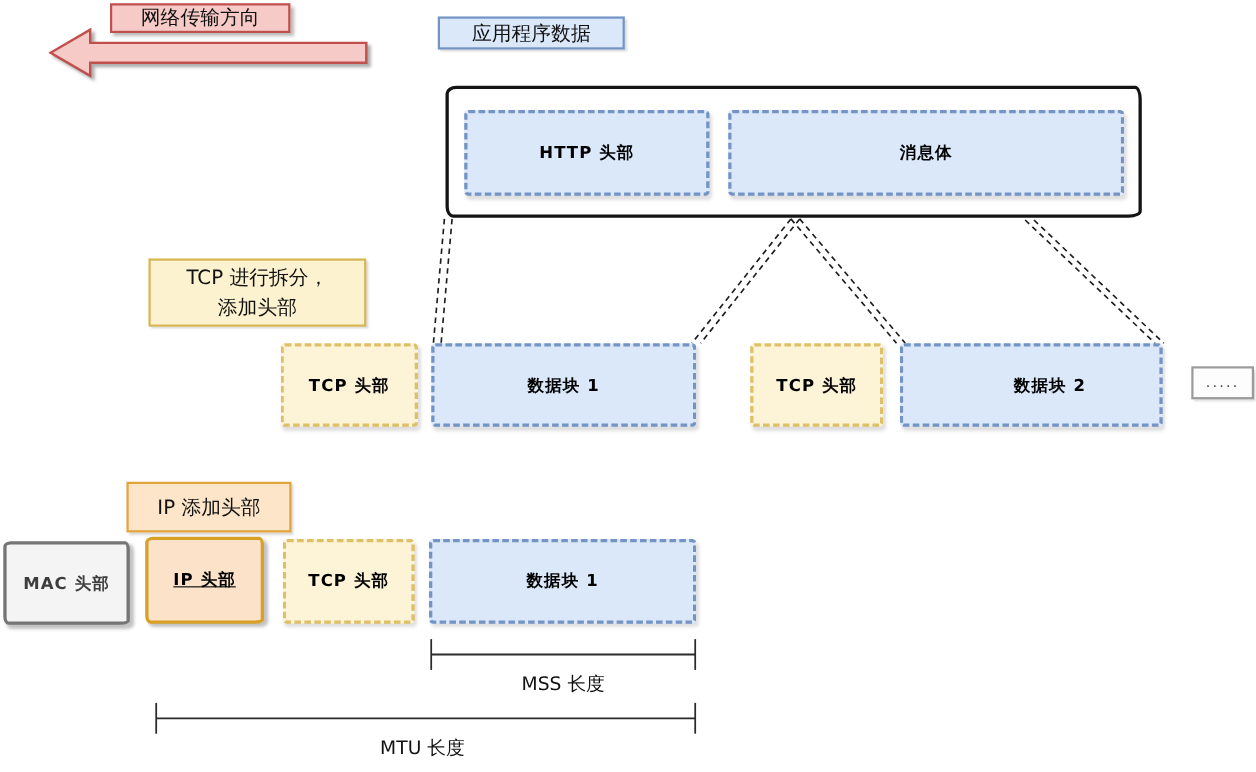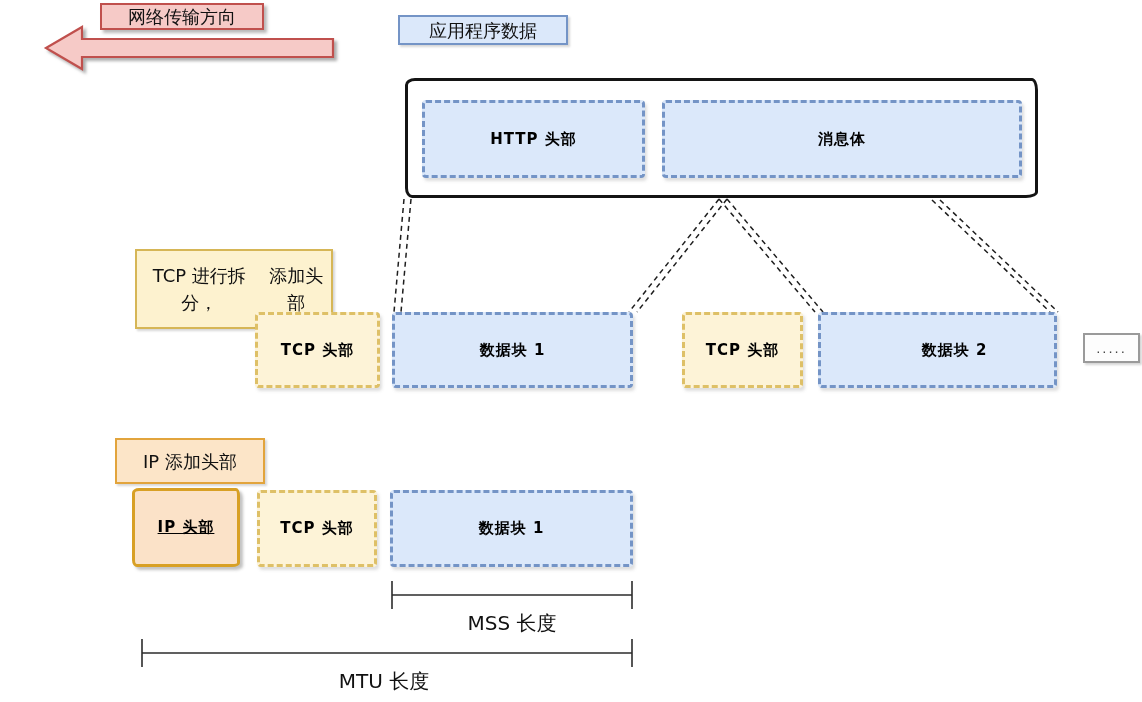--- a/index.html
+++ b/index.html
@@ -23,21 +23,21 @@
     border-radius:10px 6px 12px 7px/7px 12px 6px 10px;
   }
   
   .blue-cell{background:var(--blue_fill);border:3px dashed var(--blue_border);border-radius:4px;box-shadow:2px 3px 3px rgba(150,150,150,.30);}
   .yellow-cell{background:var(--yellow_fill);border:3px dashed var(--yellow_border);border-radius:4px;box-shadow:2px 3px 3px rgba(150,150,150,.30);}
   
   .gray-cell{background:var(--gray_fill);border:3px solid var(--gray_border);border-radius:7px 4px 8px 5px/5px 8px 4px 7px;box-shadow:3px 3px 3px rgba(120,120,120,.45);}
   .orange-cell{background:var(--orange_fill);border:3px solid var(--orange_border);border-radius:7px 4px 8px 5px/5px 8px 4px 7px;box-shadow:3px 3px 3px rgba(120,120,120,.45);text-decoration:underline;}
   .ellipsis-cell{background:#fdfdfd;border:2px solid #9a9a9a;box-shadow:2px 2px 2px rgba(150,150,150,.4);
     font-size:13px;color:#444;letter-spacing:2px;}
-  .meas-label{position:absolute;font-size:20px;color:#111;text-align:center;}
+  .meas-label{position:absolute;font-size:17px;color:#111;text-align:center;}
   .mac-text{color:#3d3d3d;}
   .conn{stroke:#1e1e1e;stroke-width:1.5;stroke-dasharray:5 4;fill:none;}
   .meas{stroke:#2b2b2b;stroke-width:1.6;fill:none;}
   .arrow-shape{fill:var(--pink_fill);stroke:var(--pink_border);stroke-width:2.2;filter:drop-shadow(3px 3px 1.5px rgba(110,110,110,.55));}
 </style>
 </head>
 <body>
 
 <div id="stage">
 
@@ -72,33 +72,34 @@
   <div class="box pink-note label-note" style="left:100px;top:3px;width:164px;height:27px;">网络传输方向</div>
 
   <div class="box blue-note label-note" style="left:398px;top:15px;width:170px;height:30px;">应用程序数据</div>
 
   <div class="box big-box" style="left:405px;top:78px;width:633px;height:120px;"></div>
 
   <div class="box blue-cell cell-label" style="left:422px;top:100px;width:223px;height:78px;">HTTP 头部</div>
 
   <div class="box blue-cell cell-label" style="left:662px;top:100px;width:360px;height:78px;">消息体</div>
 
-  <div class="box yellow-note label-note" style="left:135px;top:249px;width:198px;height:80px;">
+  <div class="box yellow-note label-note" style="left:135px;top:235px;width:198px;height:62px;flex-direction:column;">
     <span>TCP 进行拆分，</span>
     <span>添加头部</span>
   </div>
 
   <div class="box yellow-cell cell-label" style="left:255px;top:312px;width:125px;height:76px;">TCP 头部</div>
   <div class="box blue-cell cell-label" style="left:392px;top:312px;width:241px;height:76px;">数据块 1</div>
   <div class="box yellow-cell cell-label" style="left:682px;top:312px;width:121px;height:76px;">TCP 头部</div>
   <div class="box blue-cell cell-label" style="left:818px;top:312px;width:239px;height:76px;padding-left:34px;">数据块 2</div>
   <div class="box ellipsis-cell" style="left:1083px;top:333px;width:57px;height:30px;">.....</div>
 
   <div class="box orange-note label-note" style="left:115px;top:438px;width:150px;height:46px;">IP 添加头部</div>
 
+  <div class="box gray-cell cell-label mac-text" style="left:3px;top:492px;width:115px;height:76px;">MAC 头部</div>
   <div class="box orange-cell cell-label" style="left:132px;top:488px;width:108px;height:79px;">IP 头部</div>
   <div class="box yellow-cell cell-label" style="left:257px;top:490px;width:120px;height:77px;">TCP 头部</div>
   <div class="box blue-cell cell-label" style="left:390px;top:490px;width:243px;height:77px;">数据块 1</div>
 
   <div class="meas-label" style="left:432px;top:610px;width:160px;">MSS 长度</div>
   <div class="meas-label" style="left:304px;top:668px;width:160px;">MTU 长度</div>
 
 </div>
 
 </body></html>

